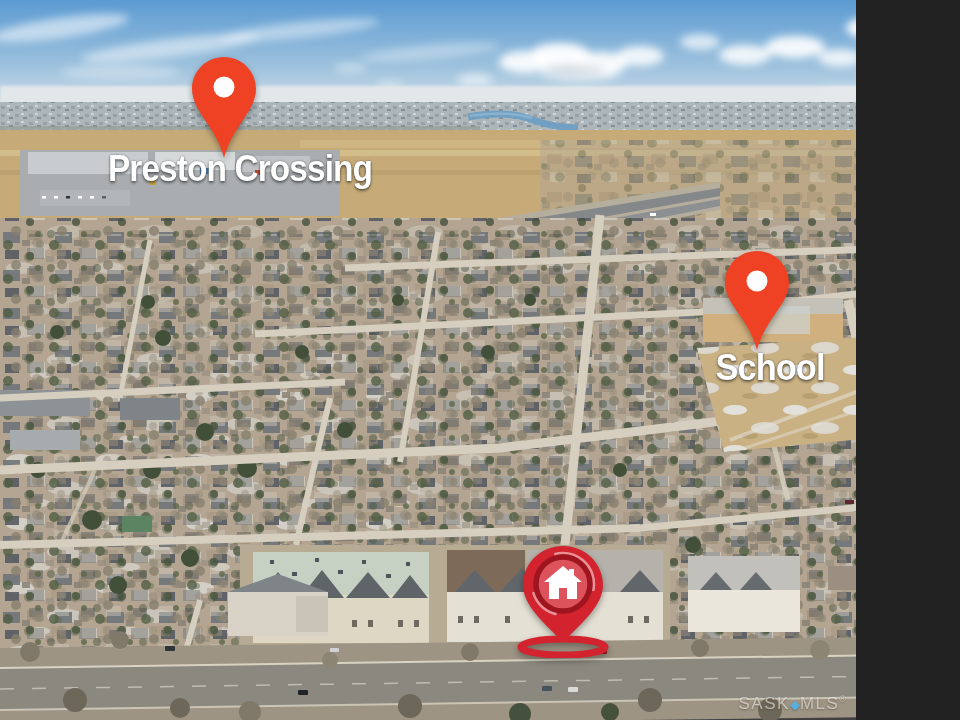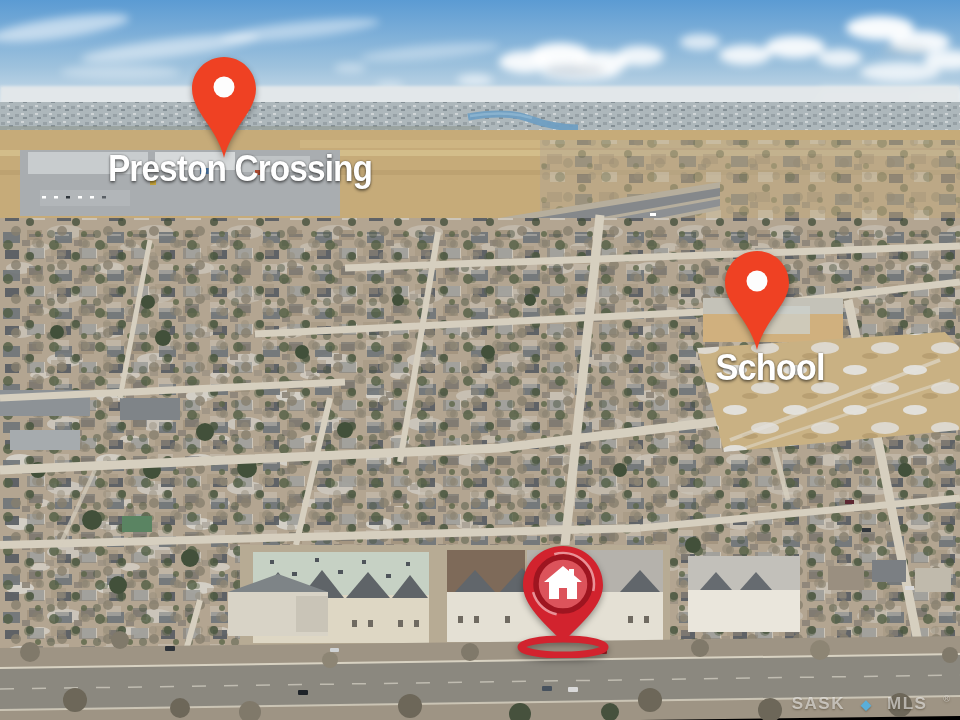--- a/index.html
+++ b/index.html
@@ -1,37 +1,37 @@
 <!DOCTYPE html>
 <html><head>
 <meta charset="utf-8">
 <style>
   html,body{margin:0;padding:0;background:#222;}
   .stage{
-    position:relative;width:960px;height:720px;overflow:hidden;
+    position:relative;width:856px;height:720px;overflow:hidden;
     font-family:"Liberation Sans", sans-serif;
-    background:#000000;
+    background:#404040;
   }
   .scene{position:absolute;left:0;top:0;width:960px;height:720px;display:block;}
   .pin{position:absolute;filter:drop-shadow(0 3px 3px rgba(0,0,0,.35));}
   .map-label{
     position:absolute;color:#fff;font-weight:bold;text-align:center;
     letter-spacing:-1px;line-height:1;
     transform:scaleX(.93);transform-origin:center;
     text-shadow:0 2px 3px rgba(0,0,0,.45), 0 0 2px rgba(30,30,30,.55);
     white-space:nowrap;
   }
   .label-preston{left:55px;top:151px;width:370px;font-size:36px;}
   .label-school{left:662px;top:349px;width:216px;font-size:37px;}
   .watermark{
     position:absolute;right:10px;bottom:6px;
-    font-weight:bold;font-size:17px;letter-spacing:1.5px;
+    font-weight:normal;font-size:17px;letter-spacing:1.5px;
     color:rgba(255,255,255,.55);
     text-shadow:0 1px 2px rgba(70,58,40,.55);
-    display:flex;align-items:center;gap:16px;
+    display:flex;align-items:center;gap:0;
   }
   .watermark .diamond{color:#4FB3E8;opacity:.85;font-size:13px;letter-spacing:0;}
   .watermark .reg{font-size:9px;vertical-align:super;position:relative;top:-5px;letter-spacing:0;color:rgba(255,255,255,.45);}
 </style>
 </head>
 <body>
 
 <div class="stage">
 
   <svg class="scene" viewBox="0 0 960 720" aria-hidden="true">

